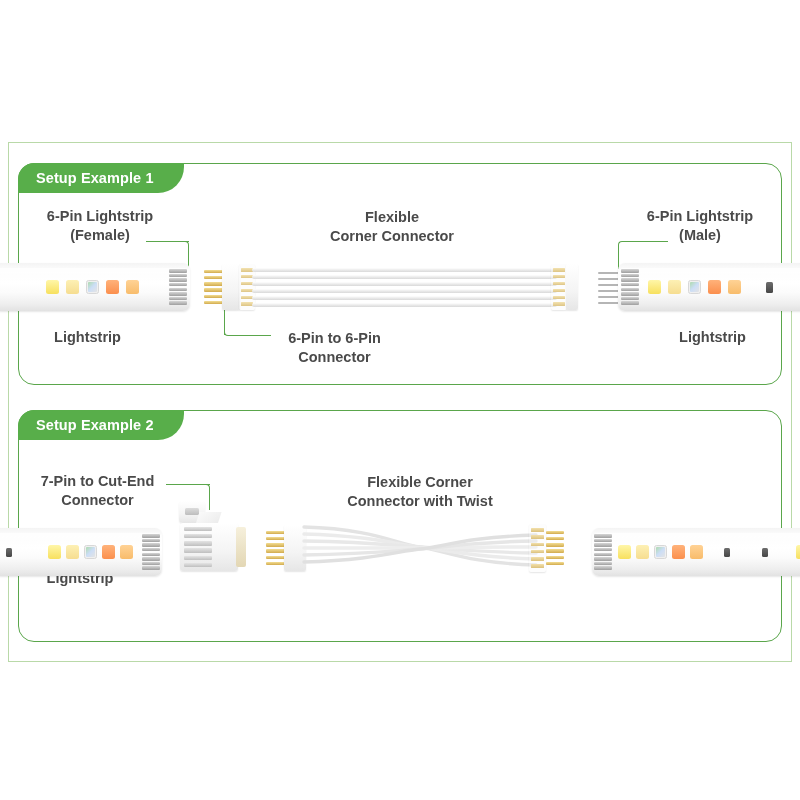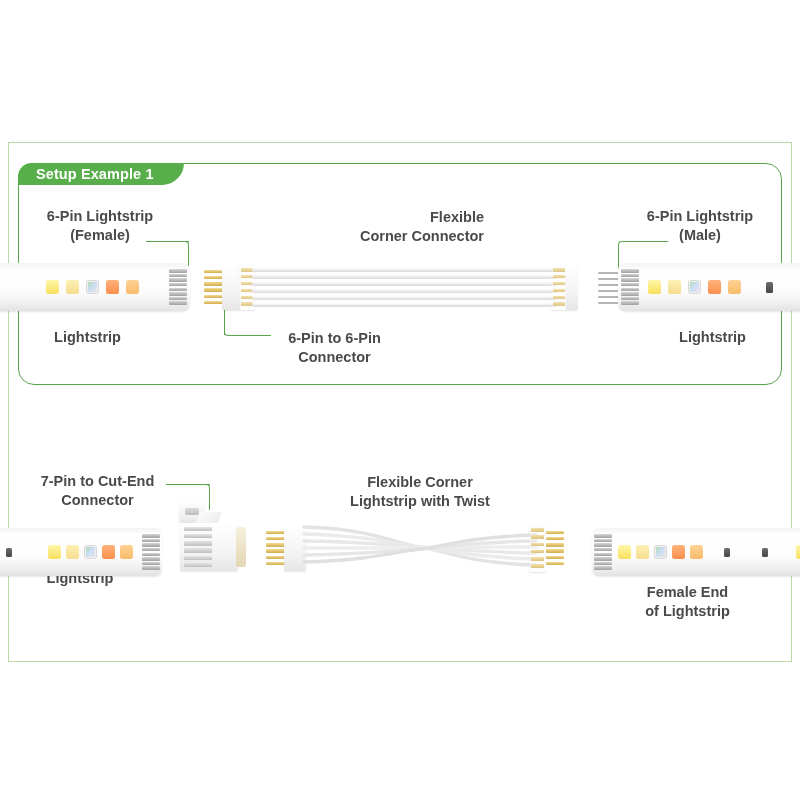--- a/index.html
+++ b/index.html
@@ -27,21 +27,21 @@
     border-radius: 16px;
     background: #ffffff;
   }
   #card1 { left: 18px; top: 163px; width: 764px; height: 222px; }
   #card2 { left: 18px; top: 410px; width: 764px; height: 232px; }
 
   
   .tab {
     position: absolute;
     left: -1px; top: -1px;
-    height: 22px;
+    height: 30px;
     background: #58ae4a;
     border-top-left-radius: 16px;
     border-bottom-right-radius: 26px;
     display: flex;
     align-items: center;
     padding: 0 30px 0 18px;
   }
   .tab-label {
     color: #ffffff;
     font-size: 14.5px;
@@ -203,21 +203,21 @@
     <div class="tab">
       <span class="tab-label">Setup Example 1</span>
     </div>
   </div>
 
   <div class="caption" style="left:0px; top:207px; width:200px;">6-Pin Lightstrip
 (Female)</div>
 
   <div class="caption" style="left:0px; top:328px; width:175px;">Lightstrip</div>
 
-  <div class="caption" style="left:284px; top:208px; width:200px;text-align:right;">Flexible
+  <div class="caption" style="left:292px; top:208px; width:200px;">Flexible
 Corner Connector</div>
 
   <div class="caption" style="left:242px; top:329px; width:185px;">6-Pin to 6-Pin
 Connector</div>
 
   <div class="caption" style="left:600px; top:207px; width:200px;">6-Pin Lightstrip
 (Male)</div>
 
   <div class="caption" style="left:625px; top:328px; width:175px;">Lightstrip</div>
 
@@ -325,32 +325,35 @@
         <i></i>
     </div>
     <div class="led yellow" style="left:30px;"></div>
     <div class="led yellow2" style="left:50px;"></div>
     <div class="led rgb" style="left:70px;"></div>
     <div class="led orange" style="left:90px;"></div>
     <div class="led orange2" style="left:110px;"></div>
     <div class="chipdark" style="left:148px;"></div>
   </div>
 
+  <div class="card" id="card2">
+    <div class="tab">
+      <span class="tab-label">Setup Example 2</span>
+    </div>
+  </div>
 
   <div class="caption" style="left:0px; top:472px; width:195px;">7-Pin to Cut-End
 Connector</div>
 
   <div class="caption" style="left:0px; top:550px; width:160px;">Cut
 Lightstrip</div>
 
   <div class="caption" style="left:300px; top:473px; width:240px;">Flexible Corner
-Lightstrip with Twist</div>
-
-  <div class="caption" style="left:600px; top:583px; width:175px;">Female End
-of Lightstrip</div>
+Connector with Twist</div>
+
 
   <div class="leader">
     <div class="seg-h" style="left:166px; top:484px; width:44px;"></div>
     <div class="corner-tr" style="left:201px; top:484px;"></div>
     <div class="seg-v" style="left:208.6px; top:490px; height:20px;"></div>
   </div>
 
   <div class="lightstrip" style="left:-6px; top:528px; width:168px;">
     <div class="ls-sheen"></div>
     <div class="chipdark sm" style="left:12px;"></div>

